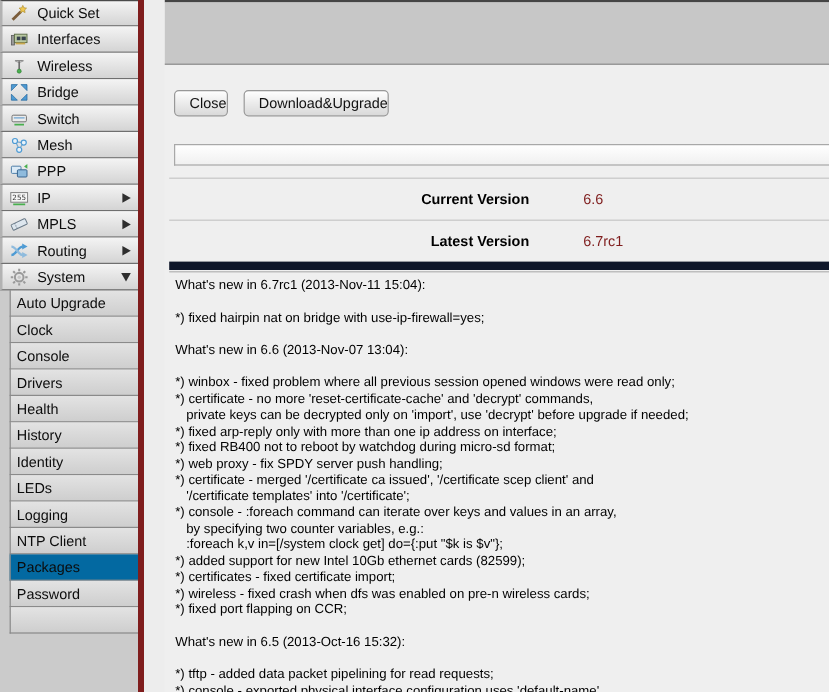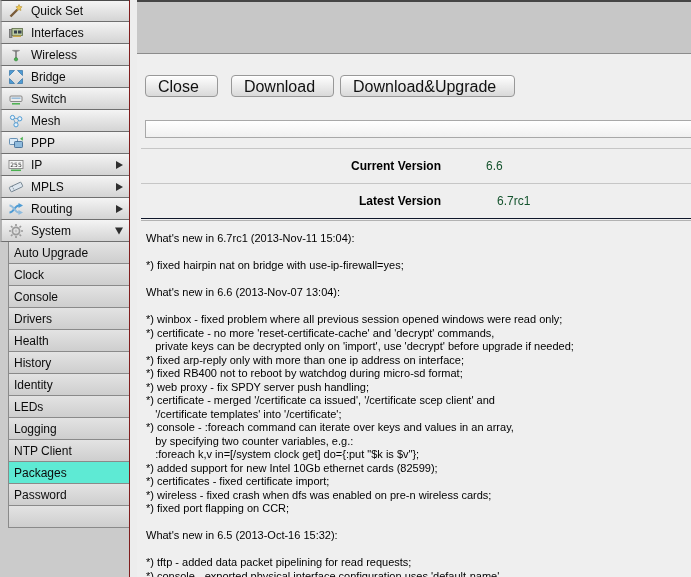--- a/index.html
+++ b/index.html
@@ -9,22 +9,22 @@
     background:#efefef;
   }
   .app { position:relative; width:691px; height:577px; overflow:hidden; }
 
   
   .sidebar {
     position:absolute; left:0; top:0; width:137px; height:577px;
     background:#ededed; z-index:2;
   }
   .menu-items {
-    width:130px; height:577px; box-sizing:border-box;
-    border-right:1px solid #7f1d1d; background:#cbcbcb; overflow:hidden;
+    width:120px; height:577px; box-sizing:border-box;
+    border-right:5px solid #7f1d1d; background:#cbcbcb; overflow:hidden;
   }
   .menu-item {
     height:22px; box-sizing:border-box;
     border-bottom:1px solid #6f6f6f; border-left:2px solid #b2b2b2;
     background:linear-gradient(#f4f4f4, #d4d4d4);
     display:flex; align-items:center; padding:0 4px 0 5px;
     position:relative; cursor:default;
   }
   .menu-item:first-child { border-top:1px solid #4a4a4a; }
   .menu-item .icon {
@@ -36,54 +36,54 @@
   .tri-right { width:0; height:0; border-top:4px solid transparent; border-bottom:4px solid transparent; border-left:7px solid #2e2e2e; }
   .tri-down  { width:0; height:0; border-left:4px solid transparent; border-right:4px solid transparent; border-top:7px solid #2e2e2e; }
 
   .sub-item {
     height:22px; box-sizing:border-box; margin-left:8px;
     border-left:1px solid #8a8a8a; border-bottom:1px solid #8a8a8a;
     background:linear-gradient(#e3e3e3, #cecece);
     display:flex; align-items:center; padding-left:5px;
     font-size:12px; color:#0c0c0c; cursor:default; white-space:nowrap;
   }
-  .sub-item.selected { background:#5eead4; }
+  .sub-item.selected { background:#0369a1; }
 
   
   .main {
     position:absolute; left:137px; top:0; right:0; bottom:0;
     background:#efefef; overflow:hidden;
   }
   .topline { height:2px; background:#454545; }
   .titlebar { height:51px; background:#c7c7c7; border-bottom:1px solid #8c8c8c; }
 
   .toolbar { position:absolute; top:75px; left:8px; display:flex; }
   .btn {
-    font-family:inherit; font-size:16px; color:#111;
-    height:22px; box-sizing:border-box; padding:2px 18px 3px 12px;
+    font-family:inherit; font-size:12px; color:#111;
+    height:22px; box-sizing:border-box; padding:2px 0 3px 12px;
     border:1px solid #989898; border-radius:4px;
     background:linear-gradient(#fefefe, #d9d9d9);
     box-shadow:0 1px 0 rgba(255,255,255,.7) inset;
     cursor:default; white-space:nowrap;
   }
   .btn.gap-lg { margin-right:13px; }
   .btn.gap-sm { margin-right:6px; }
 
   .progressbar {
     position:absolute; top:120px; left:8px; right:0; height:18px;
     box-sizing:border-box; border:1px solid #a8a8a8; border-right:none;
     background:linear-gradient(#ffffff, #f0f0f0);
   }
 
   .version-table { position:absolute; top:148px; left:4px; right:0; border-top:1px solid #c6c6c6; }
   .vrow { height:34px; display:flex; align-items:center; border-bottom:1px solid #c6c6c6; }
-  .vrow:last-child { border-bottom:1px solid #0f172a;gap:11px; }
+  .vrow:last-child { border-bottom:7px solid #0f172a; }
   .version-table::after { content:""; display:block; height:1px; background:#b2b2b2; margin-top:1px; }
   .vlabel { width:300px; text-align:right; font-weight:bold; font-size:12px; color:#000; }
-  .vvalue { margin-left:45px; font-size:12px; color:#14532d; }
+  .vvalue { margin-left:45px; font-size:12px; color:#7f1d1d; }
 
   .changelog {
     position:absolute; top:232px; left:9px; right:0; margin:0;
     font-family:"Liberation Sans", sans-serif;
     font-size:11px; line-height:13.5px; color:#000; white-space:pre;
   }
 </style>
 </head>
 <body>
 
@@ -239,21 +239,20 @@
         <div class="sub-item"></div>
       </div>
   </div>
 
   <div class="main">
     <div class="topline"></div>
     <div class="titlebar"></div>
 
     <div class="toolbar" id="toolbar">
         <button class="btn gap-lg">Close</button>
-        <button class="btn gap-sm">Download</button>
         <button class="btn ">Download&amp;Upgrade</button>
       </div>
 
     <div class="progressbar"></div>
 
     <div class="version-table" id="version-table">
         <div class="vrow">
           <div class="vlabel">Current Version</div>
           <div class="vvalue">6.6</div>
         </div>

